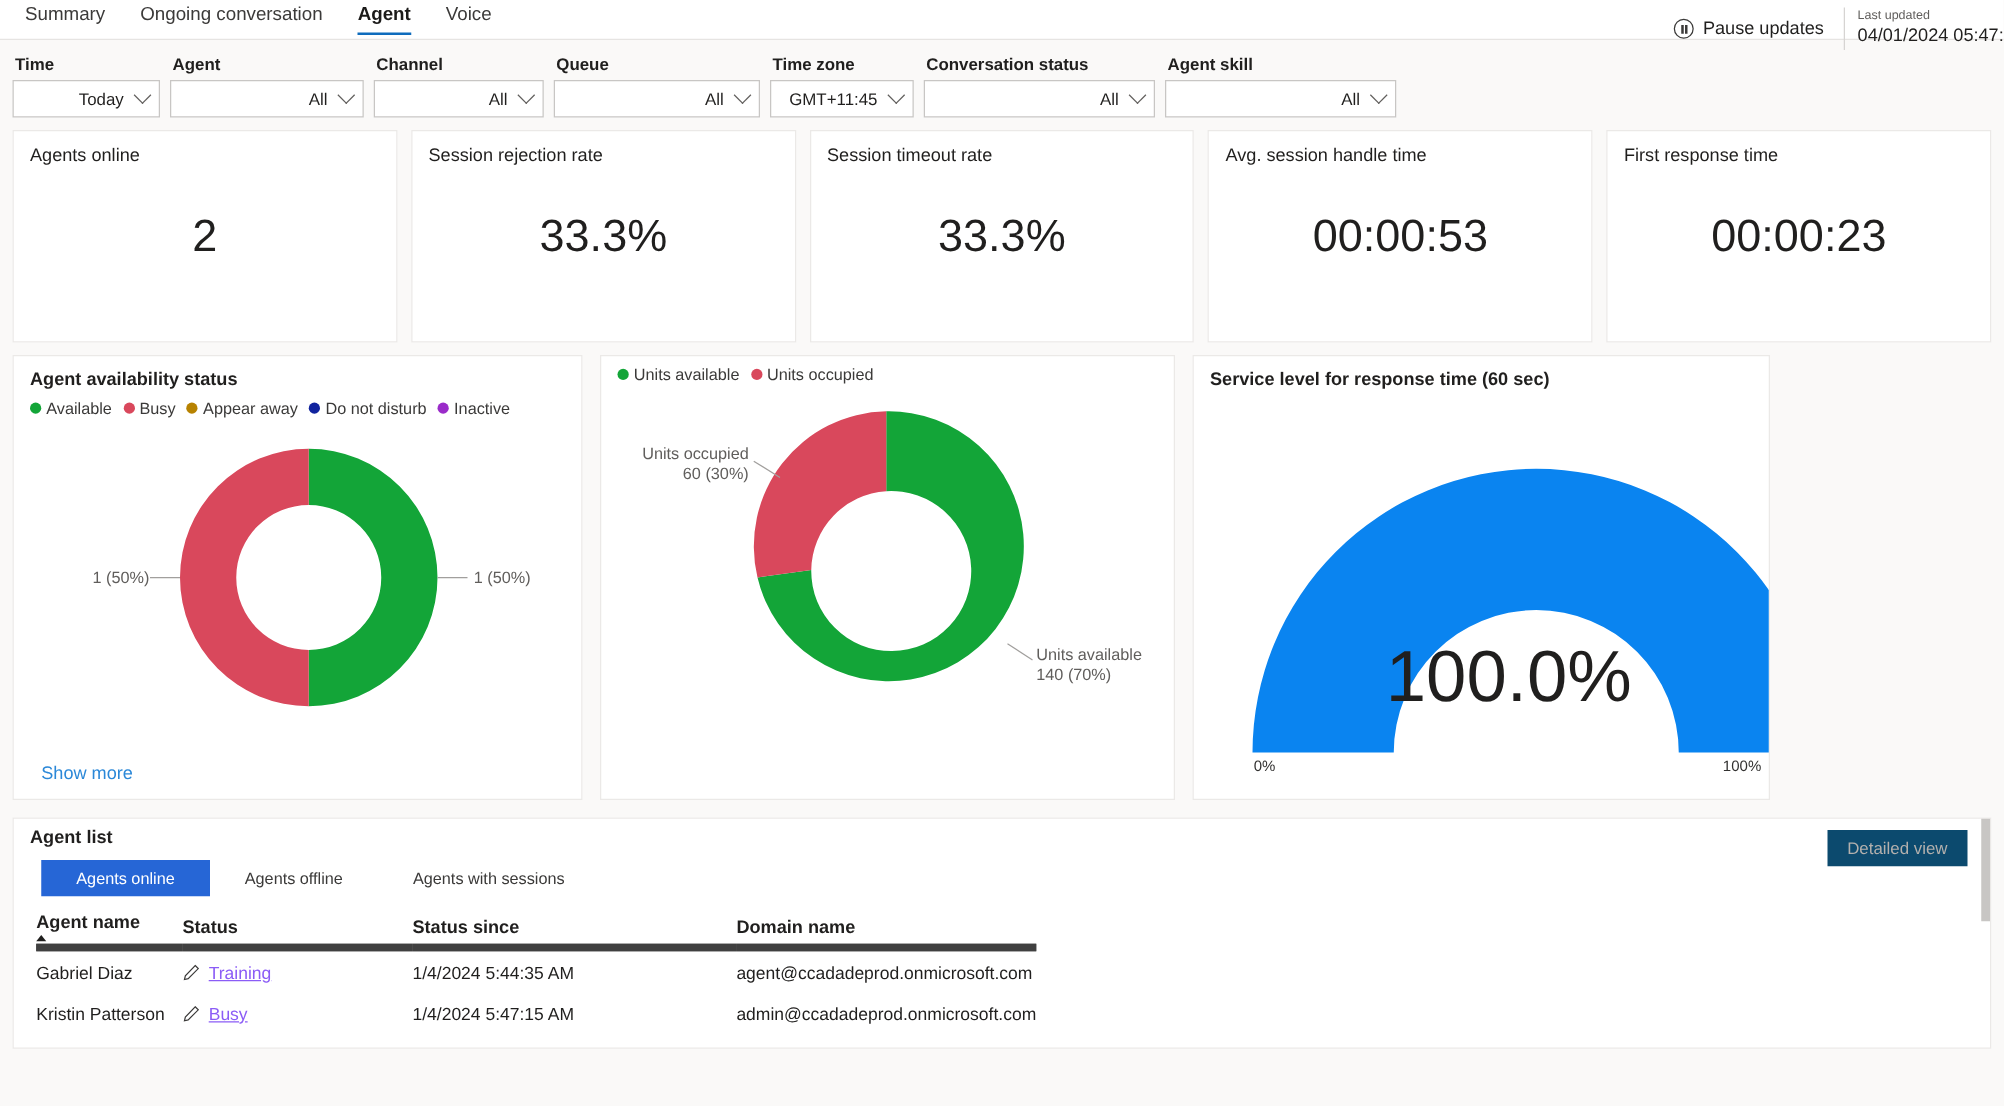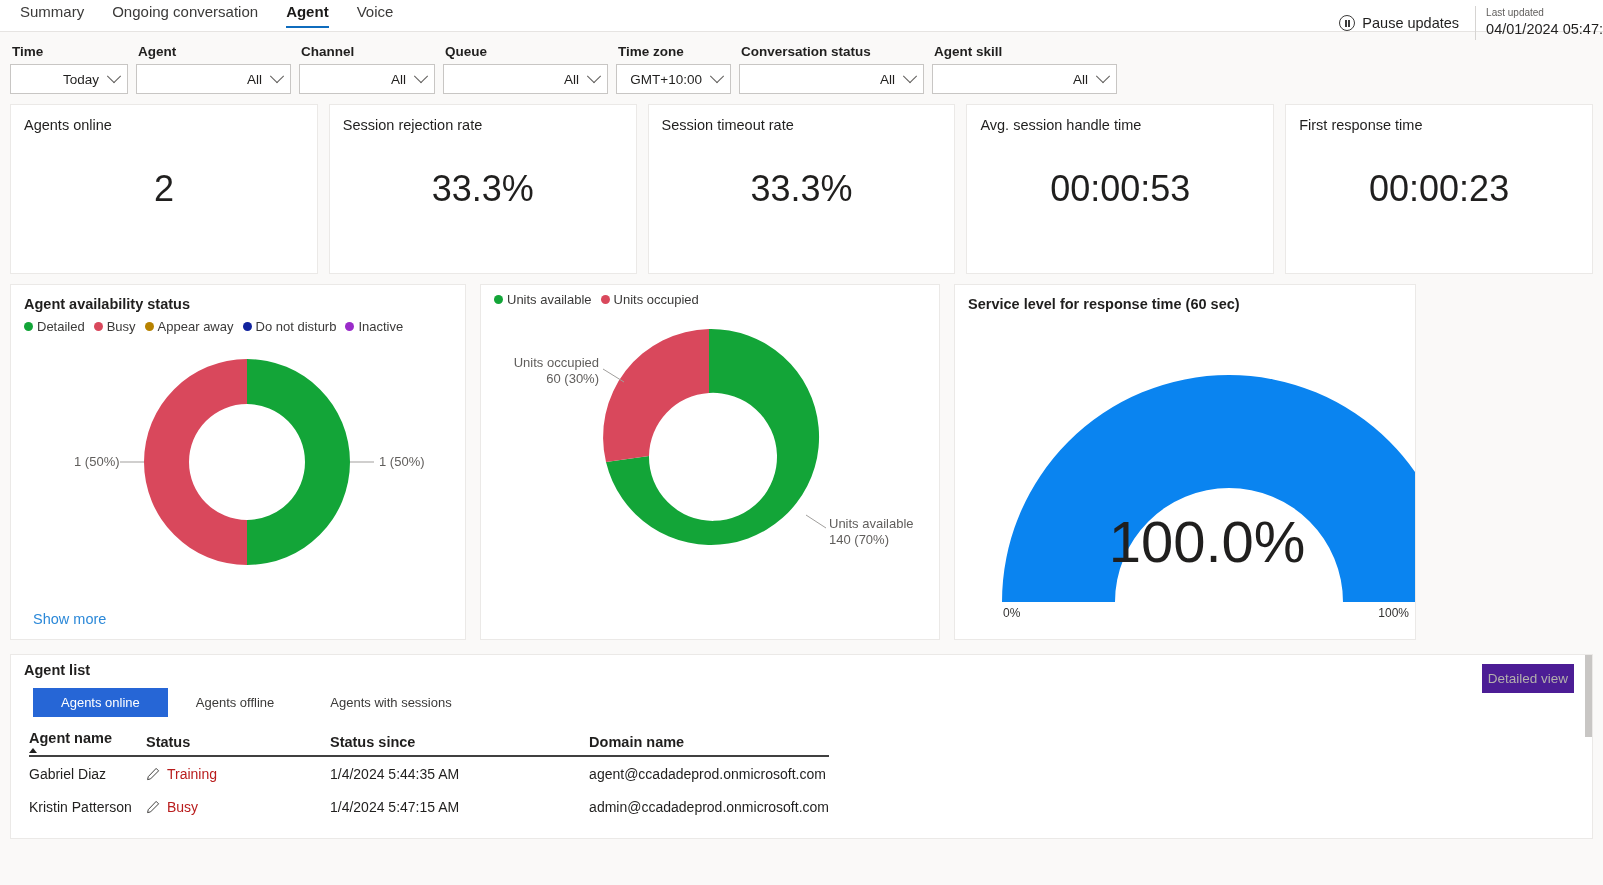--- a/index.html
+++ b/index.html
@@ -168,46 +168,46 @@
   .al-title { font-size: 14.5px; font-weight: bold; color: #201f1e; padding: 7px 0 0 13px; }
   .pivot { display: flex; align-items: center; padding: 10px 0 0 22px; gap: 0px; }
   .pivot-btn {
     height: 29px; padding: 0 28px;
     display: flex; align-items: center; justify-content: center;
     font-size: 13px; color: #3b3a39; cursor: pointer;
   }
   .pivot-btn.active { background: #2666d6; color: #fff; }
   .detailed-btn {
     position: absolute; top: 9px; right: 18px;
-    background: #4c1d95; color: #b3b0ad;
-    font-size: 13.5px; padding: 7px 6px;
+    background: #0c4a6e; color: #b3b0ad;
+    font-size: 13.5px; padding: 7px 16px;
     cursor: default;
   }
   table.agents { width: 800px; border-collapse: collapse; margin-left: 18px; margin-top: 13px; }
   table.agents th {
     text-align: left; font-size: 14.5px; font-weight: bold; color: #201f1e;
     padding: 0 0 2px 0; position: relative;
   }
-  table.agents thead tr { border-bottom: 2px solid #404040; }
+  table.agents thead tr { border-bottom: 6px solid #404040; }
   .sort-arrow {
     display: block;
     width: 0; height: 0;
     border-left: 4px solid transparent;
     border-right: 4px solid transparent;
     border-bottom: 5px solid #201f1e;
     margin-top: 2px;
   }
   table.agents td {
     font-size: 14px; color: #201f1e;
     padding: 9px 0 8px 0;
     vertical-align: middle;
   }
   .status-cell { display: flex; align-items: center; gap: 7px; }
   .pencil { width: 14px; height: 14px; flex: none; }
-  .status-link { color: #b91c1c; cursor: pointer; }
+  .status-link { text-decoration: underline; color: #8b5cf6; cursor: pointer; }
   .scrollbar {
     position: absolute; right: 0; top: 0; width: 7px; height: 82px;
     background: #c8c6c4;
   }
 </style>
 </head>
 <body>
 
 <div class="topbar">
   <div class="tabs">
@@ -255,21 +255,21 @@
   <div class="filter">
     <div class="filter-label">Queue</div>
     <div class="ddl" style="width:165px">
       <span>All</span>
       <span class="chev"></span>
     </div>
   </div>
   <div class="filter">
     <div class="filter-label">Time zone</div>
     <div class="ddl" style="width:115px">
-      <span>GMT+10:00</span>
+      <span>GMT+11:45</span>
       <span class="chev"></span>
     </div>
   </div>
   <div class="filter">
     <div class="filter-label">Conversation status</div>
     <div class="ddl" style="width:185px">
       <span>All</span>
       <span class="chev"></span>
     </div>
   </div>
@@ -305,21 +305,21 @@
   </div>
 </div>
 
 <div class="charts-row">
 
   <div class="chart-card" style="width:456px;height:356px;">
     <div class="chart-title">Agent availability status</div>
     <div class="legend">
       <div class="legend-item">
         <span class="dot" style="background:#13a538"></span>
-        <span>Detailed</span>
+        <span>Available</span>
       </div>
       <div class="legend-item">
         <span class="dot" style="background:#d9485c"></span>
         <span>Busy</span>
       </div>
       <div class="legend-item">
         <span class="dot" style="background:#b78200"></span>
         <span>Appear away</span>
       </div>
       <div class="legend-item">

